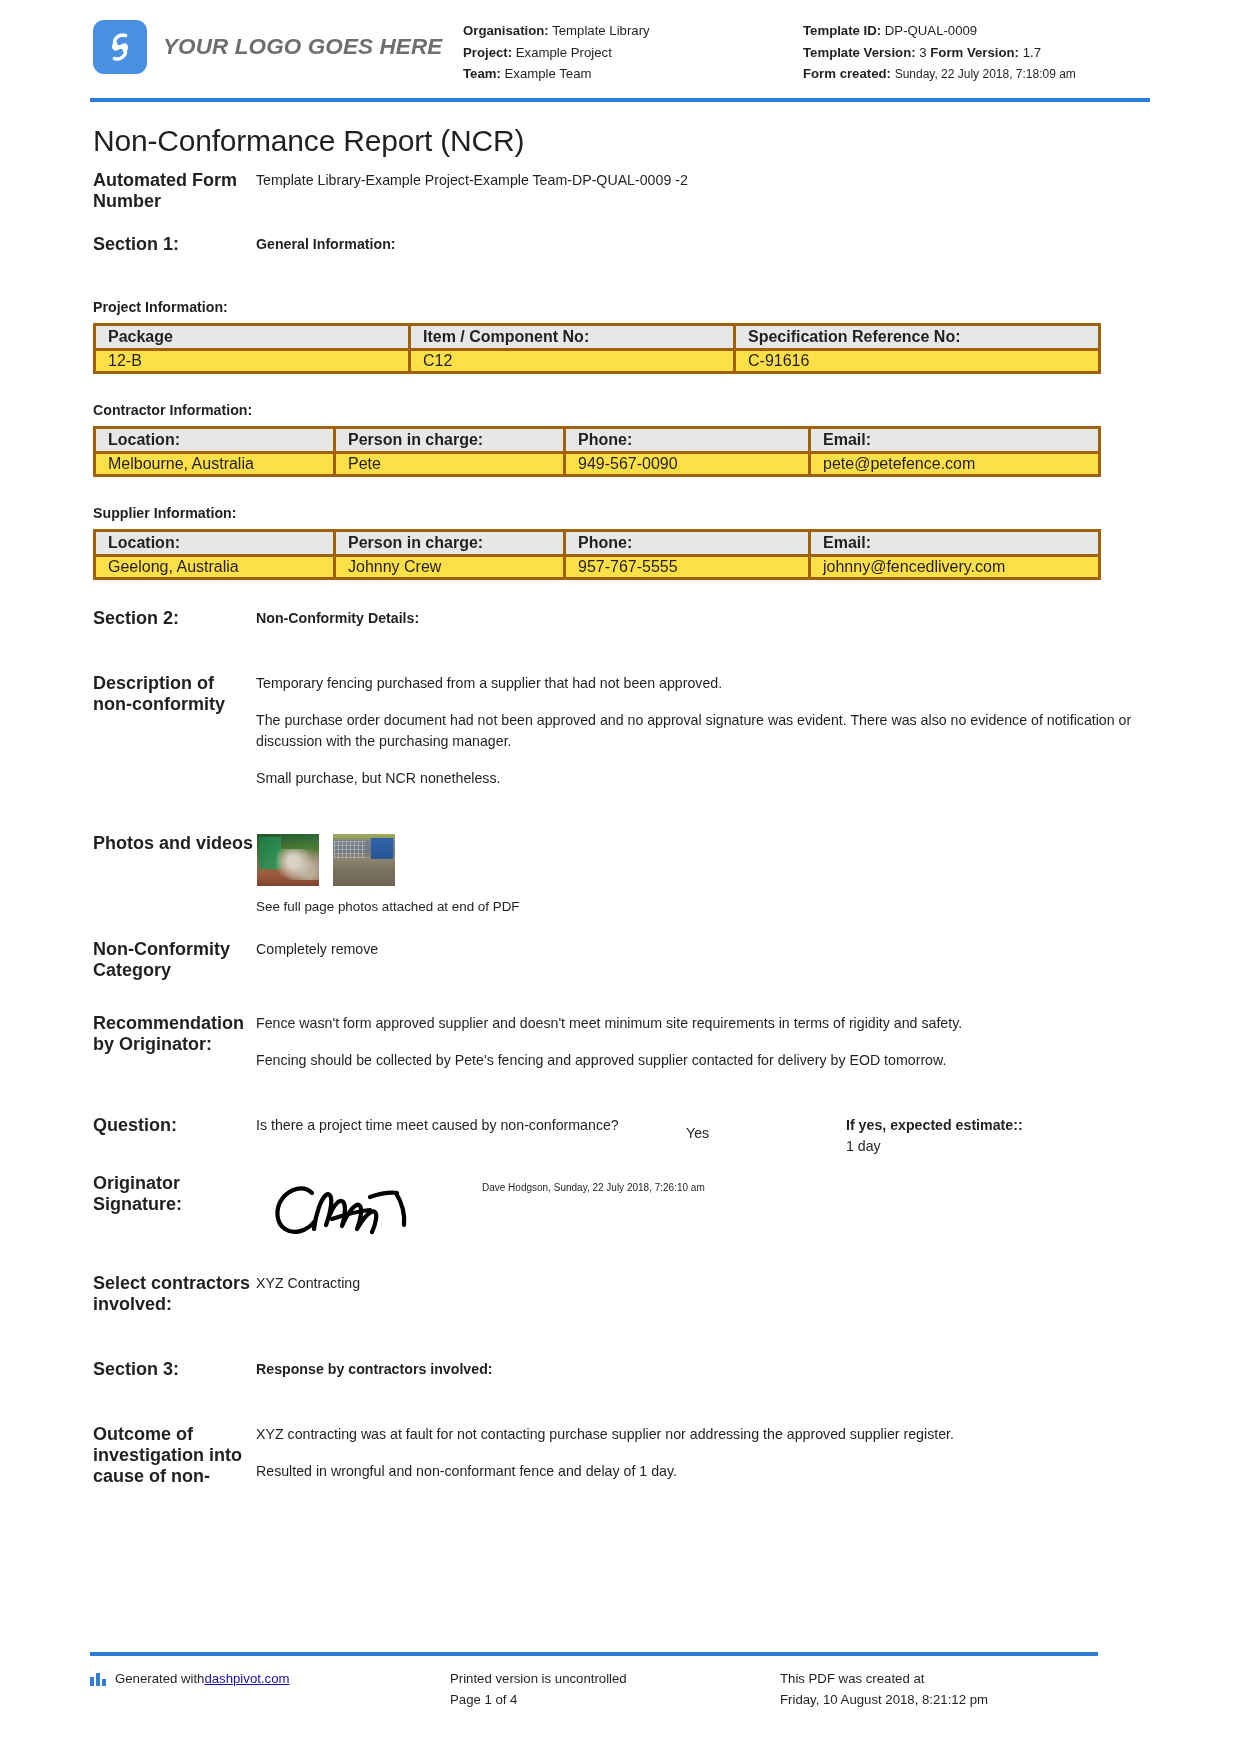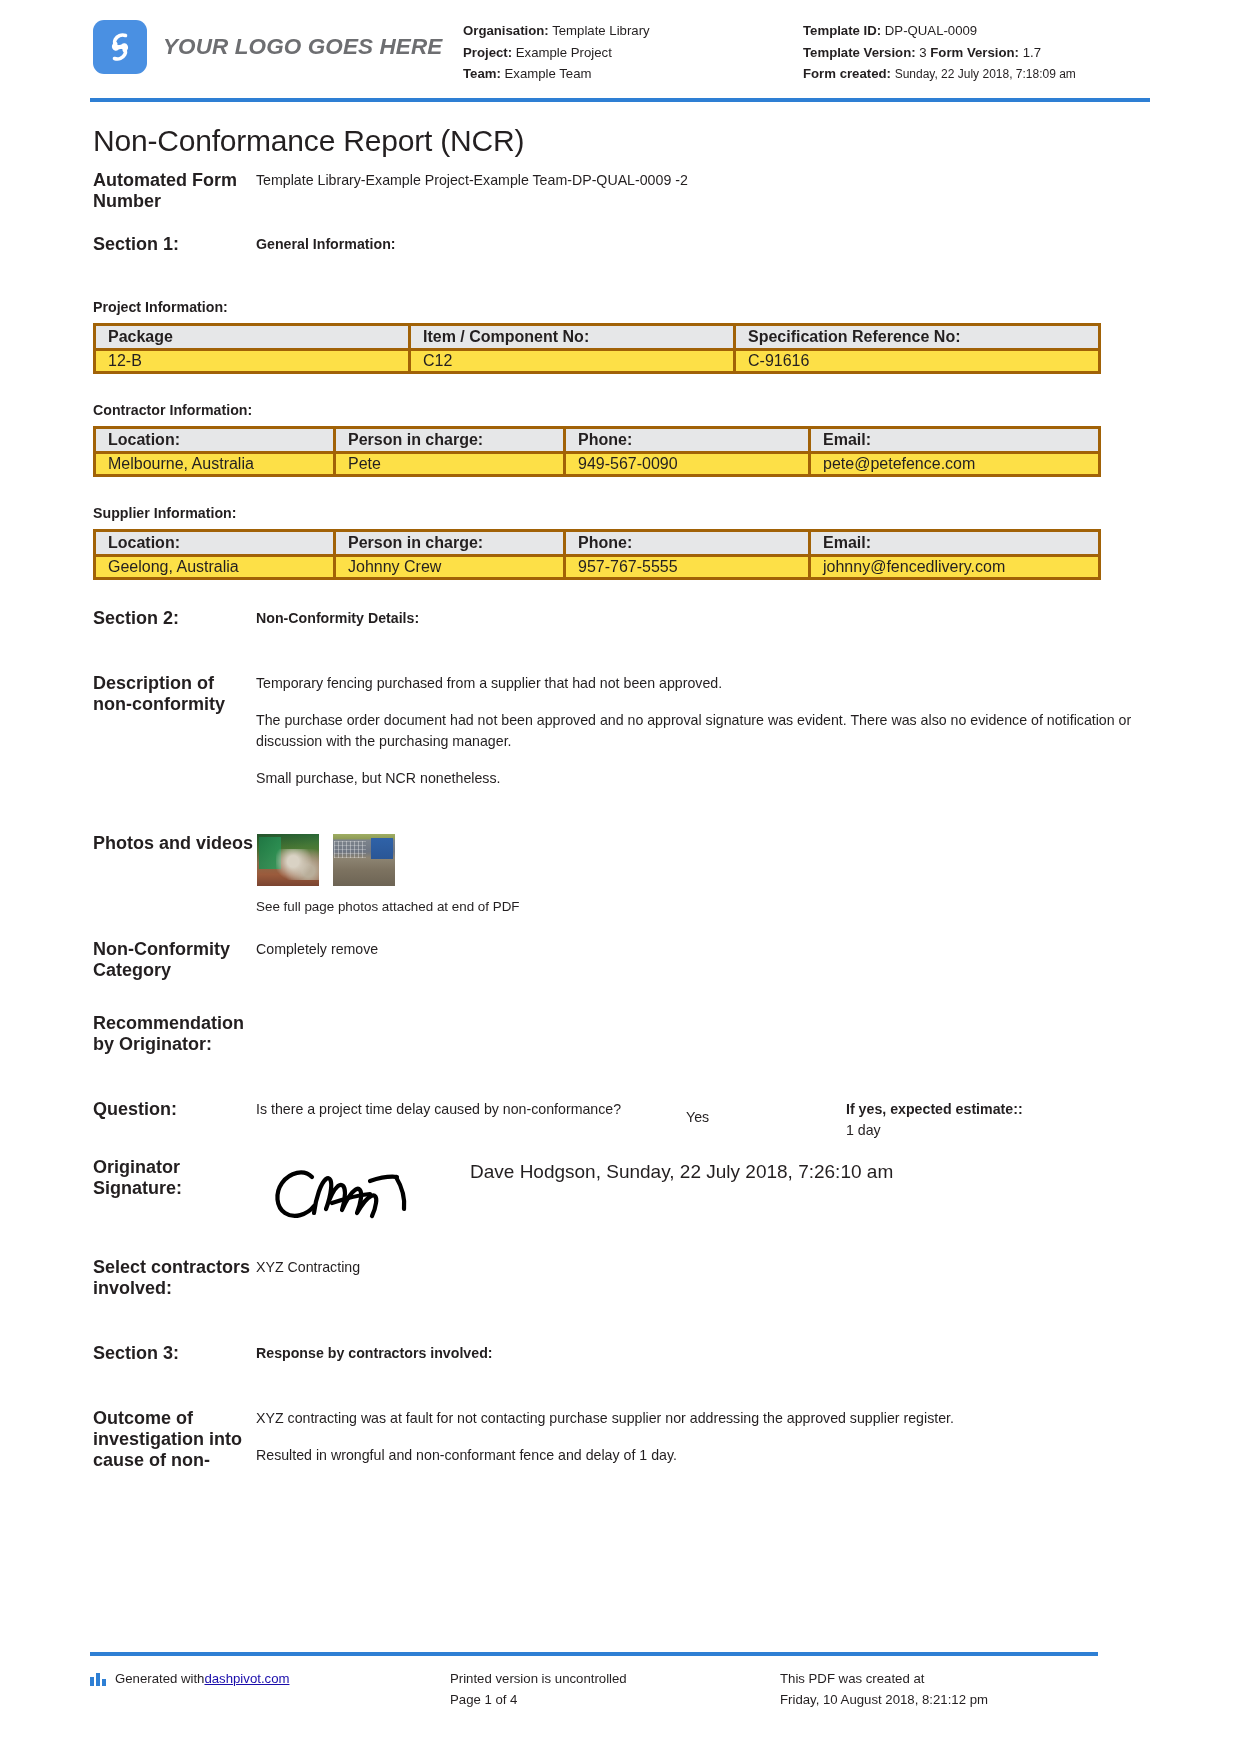--- a/index.html
+++ b/index.html
@@ -198,21 +198,21 @@
     content: "";
     position: absolute; left: 2%; top: 14%; width: 52%; height: 34%;
     background: repeating-linear-gradient(90deg, rgba(255,255,255,0.35) 0 1px, rgba(0,0,0,0) 1px 4px),
                 repeating-linear-gradient(0deg, rgba(255,255,255,0.25) 0 1px, rgba(0,0,0,0) 1px 4px);
   }
   .photo-caption { font-size: 13.4px; line-height: 20px; }
 
   
   .sig-wrap { display: flex; align-items: flex-start; }
   .sig-img { width: 200px; flex: 0 0 200px; padding-left: 14px; }
-  .sig-meta { font-size: 19px; line-height: 21px; padding-top: 4px; }
+  .sig-meta { font-size: 10px; line-height: 21px; padding-top: 4px; margin-left: 12px; }
 
   
   .q-grid { display: flex; align-items: flex-start; width: 100%; }
   .q-text { width: 430px; flex: 0 0 430px; font-size: 14.2px; line-height: 21px; }
   .q-ans  { width: 160px; flex: 0 0 160px; font-size: 14.2px; line-height: 21px; margin-top: 8px; }
   .q-est  { flex: 1 1 auto; font-size: 14.2px; line-height: 21px; }
   .q-est .est-label { font-weight: bold; display: block; }
 
   
   .footer {
@@ -425,29 +425,33 @@
 
     <div class="row">
       <div class="label">Non-Conformity Category</div>
       <div class="value">Completely remove</div>
     </div>
 
     <div class="spacer-28"></div>
 
     <div class="row">
       <div class="label">Recommendation by Originator:</div>
+      <div class="value">
+        <p>Fence wasn't form approved supplier and doesn't meet minimum site requirements in terms of rigidity and safety.</p>
+        <p>Fencing should be collected by Pete's fencing and approved supplier contacted for delivery by EOD tomorrow.</p>
+      </div>
     </div>
 
     <div class="spacer-40"></div>
 
     <div class="row">
       <div class="label">Question:</div>
       <div class="value">
         <div class="q-grid">
-          <div class="q-text">Is there a project time delay caused by non-conformance?</div>
+          <div class="q-text">Is there a project time meet caused by non-conformance?</div>
           <div class="q-ans">Yes</div>
           <div class="q-est">
             <span class="est-label">If yes, expected estimate::</span>
             <span>1 day</span>
           </div>
         </div>
       </div>
     </div>
 
     <div class="spacer-12"></div>

